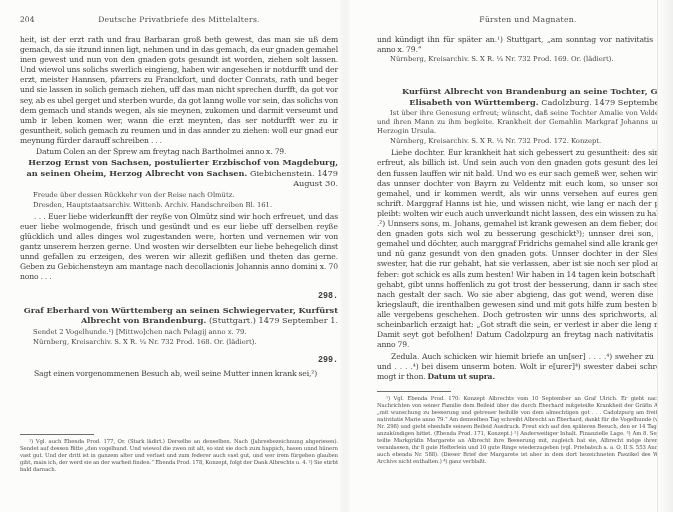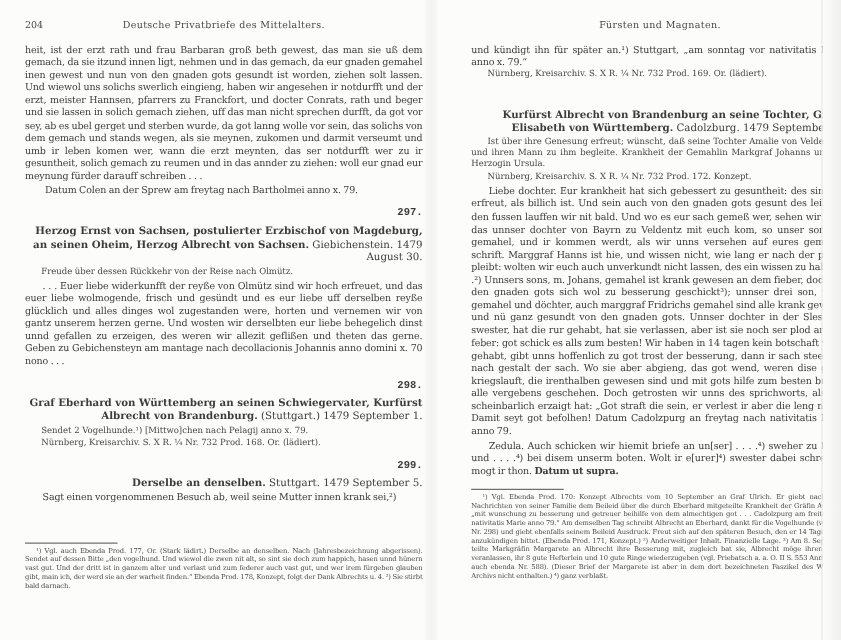--- a/index.html
+++ b/index.html
@@ -59,41 +59,37 @@
   <div class="page page-left">
     <div class="running-head">
       <span class="pnum">204</span>
       <span class="rtitle">Deutsche Privatbriefe des Mittelalters.</span>
       <span class="pnum"></span>
     </div>
 
     <p class="body-text">heit, ist der erzt rath und frau Barbaran groß beth gewest, das man sie uß dem gemach, da sie itzund innen ligt, nehmen und in das gemach, da eur gnaden gemahel inen gewest und nun von den gnaden gots gesundt ist worden, ziehen solt lassen. Und wiewol uns solichs swerlich eingieng, haben wir angesehen ir notdurfft und der erzt, meister Hannsen, pfarrers zu Franckfort, und docter Conrats, rath und beger und sie lassen in solich gemach ziehen, uff das man nicht sprechen durfft, da got vor sey, ab es ubel gerget und sterben wurde, da got lanng wolle vor sein, das solichs von dem gemach und stands wegen, als sie meynen, zukomen und darmit verseumt und umb ir leben komen wer, wann die erzt meynten, das ser notdurfft wer zu ir gesuntheit, solich gemach zu reumen und in das annder zu ziehen: woll eur gnad eur meynung fürder darauff schreiben . . .</p>
     <p class="body-text datum">Datum Colen an der Sprew am freytag nach Bartholmei anno x. 79.</p>
 
-    <div class="entry-number">297.</div>
     <div class="entry-heading">
       <span class="hb">Herzog Ernst von Sachsen, postulierter Erzbischof von Magdeburg, an seinen Oheim, Herzog Albrecht von Sachsen.</span>
       <span class="hn">Giebichenstein.  1479 August 30.</span>
     </div>
     <div class="small regest">Freude über dessen Rückkehr von der Reise nach Olmütz.</div>
+    <div class="small source">Dresden, Hauptstaatsarchiv.  Wittenb. Archiv.  Handschreiben Bl. 161.</div>
     <p class="body-text letter">. . . Euer liebe widerkunfft der reyße von Olmütz sind wir hoch erfreuet, und das euer liebe wolmogende, frisch und gesündt und es eur liebe uff derselben reyße glücklich und alles dinges wol zugestanden were, horten und vernemen wir von gantz unserem herzen gerne. Und wosten wir derselbten eur liebe behegelich dinst unnd gefallen zu erzeigen, des weren wir allezit geflißen und theten das gerne. Geben zu Gebichensteyn am mantage nach decollacionis Johannis anno domini x. 70 nono . . .</p>
 
     <div class="entry-number">298.</div>
     <div class="entry-heading">
       <span class="hb">Graf Eberhard von Württemberg an seinen Schwiegervater, Kurfürst Albrecht von Brandenburg.</span>
       <span class="hn">(Stuttgart.)  1479 September 1.</span>
     </div>
     <div class="small regest">Sendet 2 Vogelhunde.¹)  [Mittwo]chen nach Pelagij anno x. 79.</div>
     <div class="small source">Nürnberg, Kreisarchiv.  S. X R. ¼ Nr. 732 Prod. 168.  Or. (lädiert).</div>
 
     <div class="entry-number">299.</div>
-    <div class="entry-heading">
-      <span class="hb">Derselbe an denselben.</span>
-      <span class="hn">Stuttgart.  1479 September 5.</span>
-    </div>
     <p class="body-text letter">Sagt einen vorgenommenen Besuch ab, weil seine Mutter innen krank sei,²)</p>
 
     <div class="fn-area fn-area-left">
       <div class="fnrule"></div>
       <div class="footnotes">¹) Vgl. auch Ebenda Prod. 177, Or. (Stark lädirt.) Derselbe an denselben. Nach (Jahresbezeichnung abgerissen). Sendet auf dessen Bitte „den vogelhund. Und wiewol die zwen nit alt, so sint sie doch zum happich, hasen unnd hünern vast gut. Und der dritt ist in ganzem alter und verlast und zum federer auch vast gut, und wer irem fürgeben glauben gibt, main ich, der werd sie an der warheit finden.“ Ebenda Prod. 178, Konzept, folgt der Dank Albrechts u. 4.  ²) Sie stirbt bald darnach.</div>
     </div>
   </div>
 
   <div class="page page-right">
     <div class="running-head">

